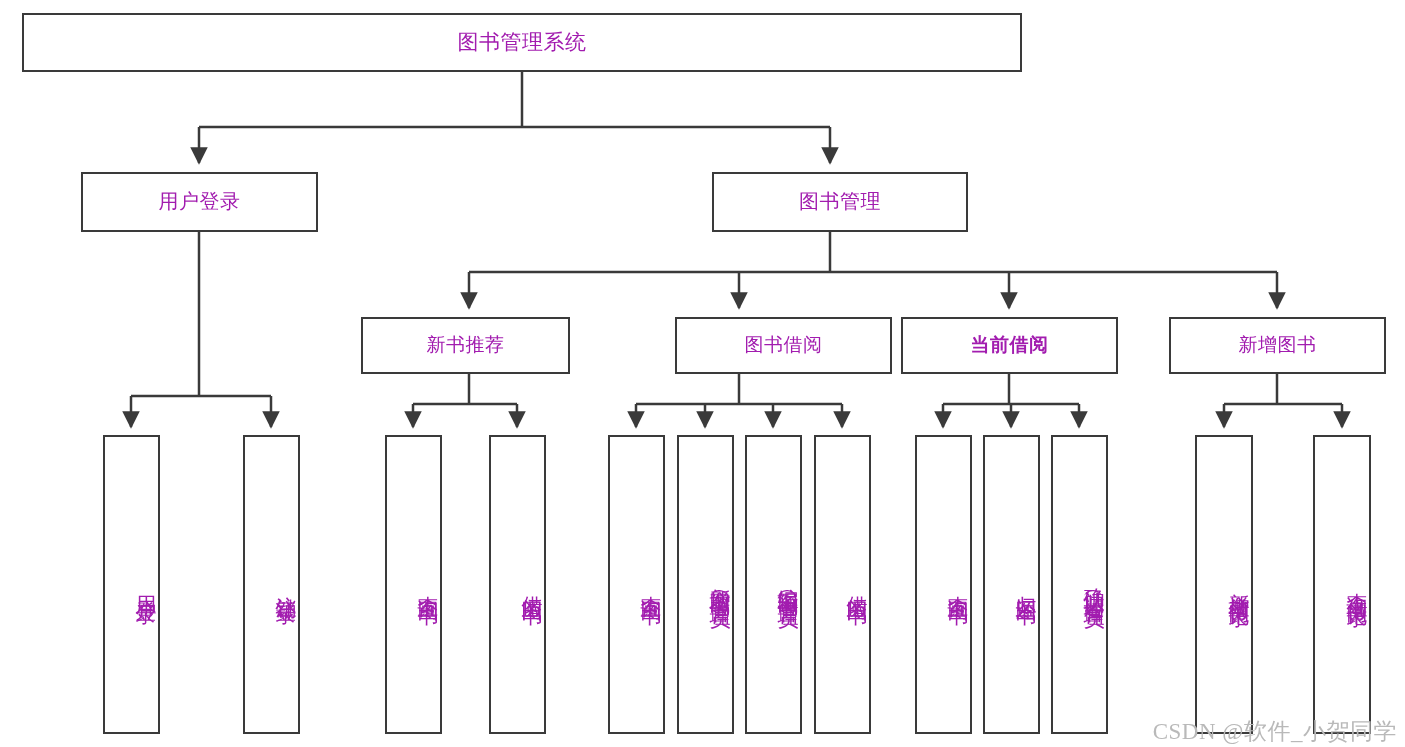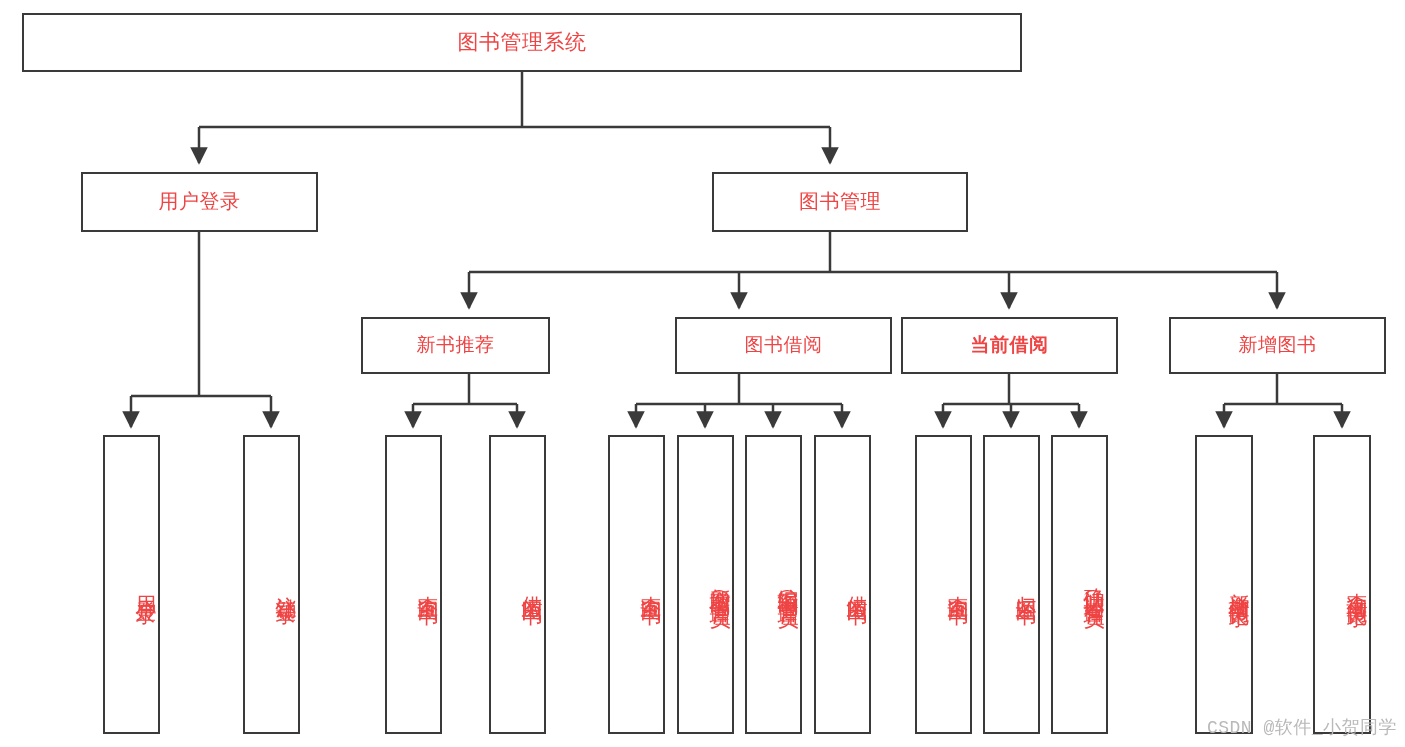--- a/index.html
+++ b/index.html
@@ -17,21 +17,21 @@
   }
   
   .node{
     position:absolute;
     box-sizing:border-box;
     background:#ffffff;
     border:2.5px solid #3a3a3a;
     display:flex;
     align-items:center;
     justify-content:center;
-    color:#ef4444;
+    color:#a21caf;
     line-height:1.18;
     text-align:center;
     letter-spacing:0.5px;
   }
   .node.root{ font-size:21px; }
   .node.lvl1{ font-size:20px; }
   .node.lvl2{ font-size:19px; }
   
   .node.leaf{
     font-size:21px;
@@ -53,26 +53,26 @@
     position:absolute;
     left:0; top:0;
     width:1405px;
     height:747px;
     pointer-events:none;
   }
   
   .watermark{
     position:absolute;
     right:8px;
-    bottom:8px;
-    font-size:18px;
+    bottom:0;
+    font-size:23px;
     color:#b9b9b9;
     letter-spacing:0.5px;
     white-space:nowrap;
-    font-family:Liberation Mono, monospace;
+    font-family:Liberation Serif, serif;
   }
 </style>
 </head>
 <body>
 
 <div id="canvas">
 
   <svg id="wires" viewBox="0 0 1405 747" width="1405" height="747" aria-hidden="true">
     <defs>
       <marker id="arrow" viewBox="0 0 10 10" refX="9" refY="5" markerWidth="7" markerHeight="7" orient="auto-start-reverse">
@@ -128,21 +128,21 @@
   </div>
 
   <div class="node lvl1" style="left:81px; top:172px; width:237px; height:60px;">
     <span>用户登录</span>
   </div>
 
   <div class="node lvl1" style="left:712px; top:172px; width:256px; height:60px;">
     <span>图书管理</span>
   </div>
 
-  <div class="node lvl2" style="left:361px; top:317px; width:189px; height:57px;">
+  <div class="node lvl2" style="left:361px; top:317px; width:209px; height:57px;">
     <span>新书推荐</span>
   </div>
 
   <div class="node lvl2" style="left:631px; top:317px; width:217px; height:57px;margin-left:44px;">
     <span>图书借阅</span>
   </div>
 
   <div class="node lvl2" style="left:901px; top:317px; width:217px; height:57px;font-weight:bold;">
     <span>当前借阅</span>
   </div>

